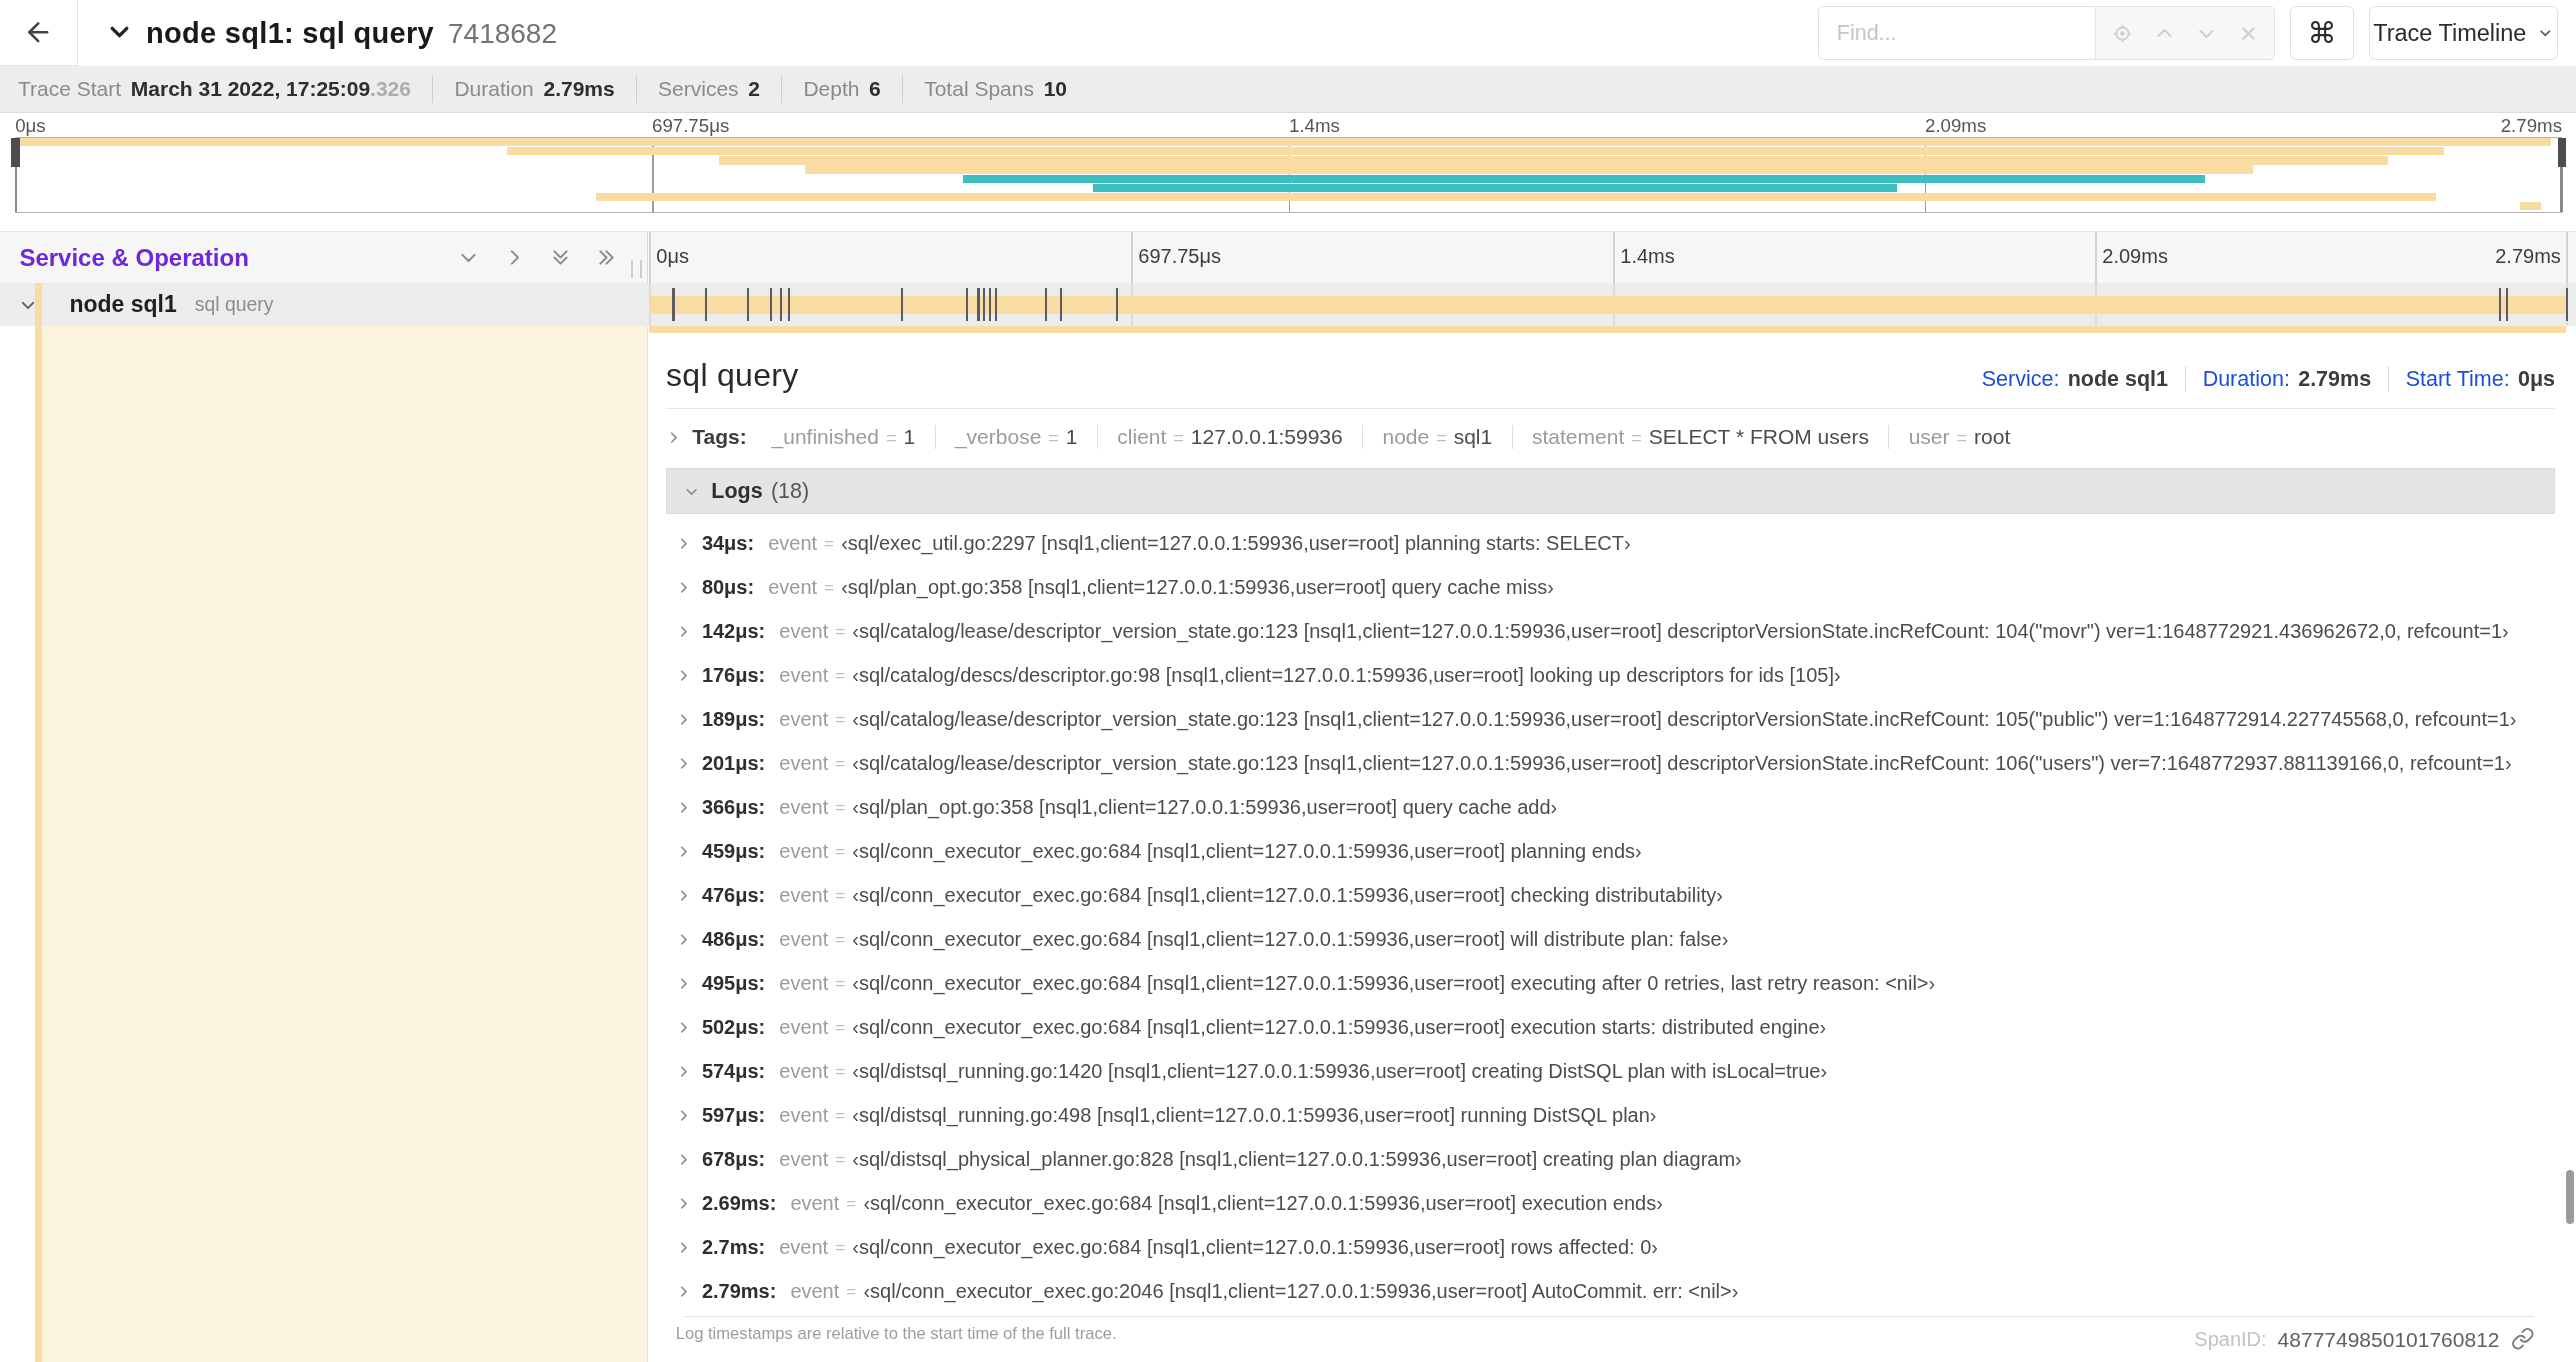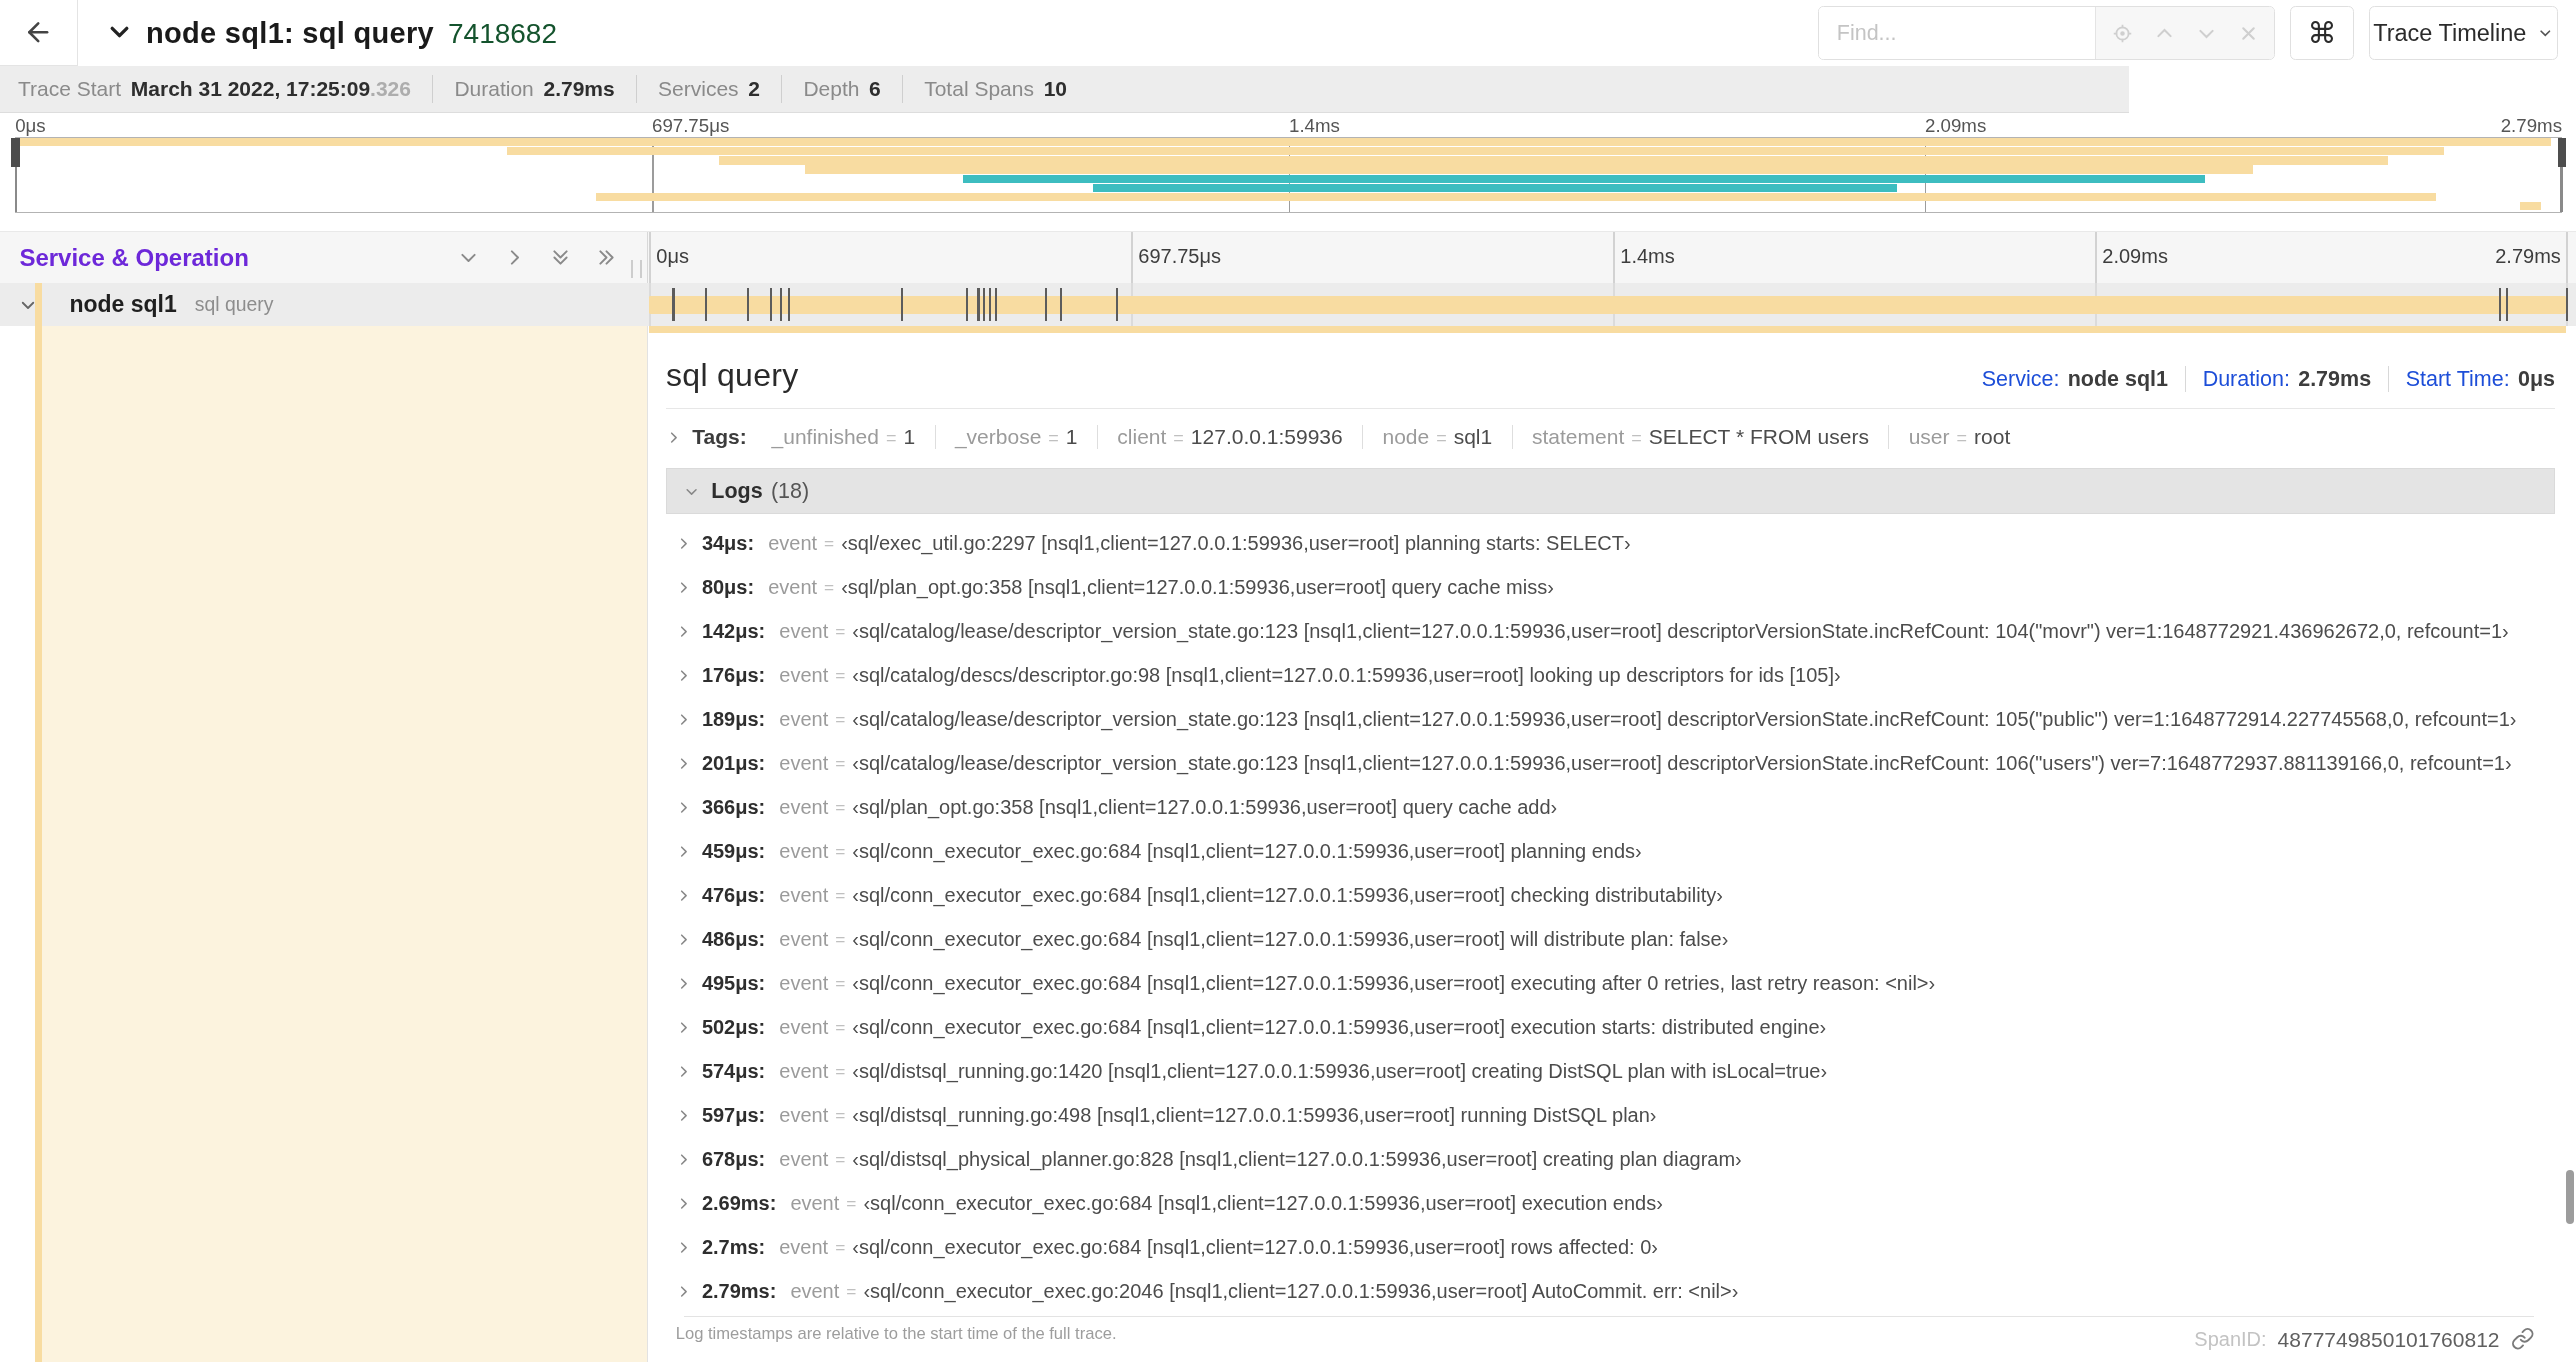--- a/index.html
+++ b/index.html
@@ -8,35 +8,35 @@
 
   
   #topbar { position:absolute; left:0; top:0; width:2576px; height:66px; background:#fff; display:flex; align-items:center; }
   #back-btn { width:78px; height:66px; display:flex; align-items:center; justify-content:center;
     border-right:1.4px solid #e4e4e4; border-bottom:1.4px solid #e4e4e4; background:#fff; cursor:pointer; }
   #back-btn svg { width:30.5px; height:30.5px; stroke:#444; }
   #title-wrap { display:flex; align-items:baseline; margin-left:29px; gap:14px; }
   #title-chevron { align-self:center; }
   #title-chevron svg { width:25px; height:25px; stroke:#222; }
   #page-title { font-size:29px; font-weight:bold; color:#1a1a1a; letter-spacing:0.3px; }
-  #trace-id { font-size:28px; color:#14532d; }
+  #trace-id { font-size:28px; color:#737373; }
   #top-controls { margin-left:auto; display:flex; align-items:flex-start; gap:15.2px; padding-right:18px; }
   #find-group { display:flex; height:54px; width:457px; border:1.4px solid #e0e0e0; border-radius:5.5px; overflow:hidden; background:#fff; }
   #find-input { flex:1; border:none; outline:none; padding:0 18px; font-size:21.5px; color:#444; font-family:inherit; min-width:0; }
   #find-input::placeholder { color:#c4c4c4; }
   #find-buttons { display:flex; align-items:center; gap:21px; padding:0 15.2px; background:#f7f7f7; border-left:1.4px solid #e4e4e4; }
   #find-buttons .fb { color:#cfcfcf; display:flex; align-items:center; }
   #find-buttons svg { width:21px; height:21px; stroke:#cfcfcf; }
   .sq-btn { height:54px; border:1.4px solid #e0e0e0; border-radius:5.5px; background:#fff; display:flex; align-items:center; justify-content:center; cursor:pointer; }
   #shortcut-btn { width:64px; font-size:29px; color:#2b2b2b; }
   #view-btn { padding:0 3px; font-size:23.5px; color:#2b2b2b; gap:11px; }
   #view-btn svg { width:16.6px; height:16.6px; stroke:#555; }
 
   
-  #infobar { position:absolute; left:0; top:66px; width:2129px; height:47px; background:#ededed;
+  #infobar { position:absolute; left:0; top:66px; width:2576px; height:47px; background:#ededed;
     border-bottom:0.7px solid #ddd; display:flex; align-items:center; padding-left:18px; font-size:21px; }
   .info-item { display:flex; align-items:center; padding:0 21px; }
   .info-item:first-child { padding-left:0; }
   .info-sep { width:1.4px; height:28px; background:#cfcfcf; }
   .info-label { color:#8a8a8a; margin-right:9.7px; }
   .info-value { color:#2e2e2e; font-weight:bold; }
   .info-suffix { color:#adadad; font-weight:bold; }
 
   
   #minimap-labels { position:absolute; left:0; top:115px; width:2576px; height:22px; font-size:18.7px; color:#555; }

